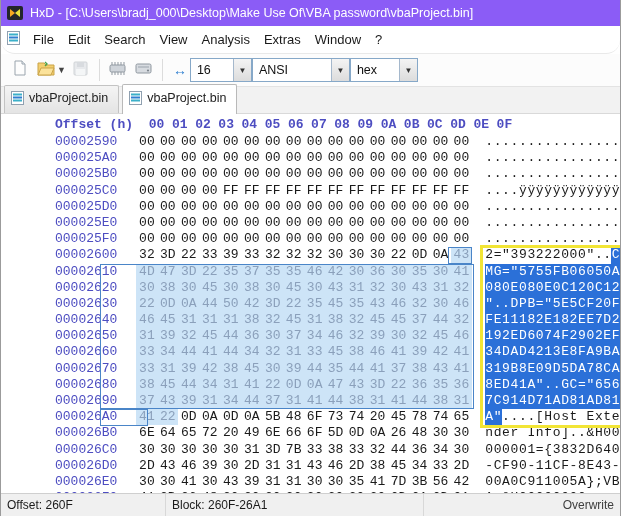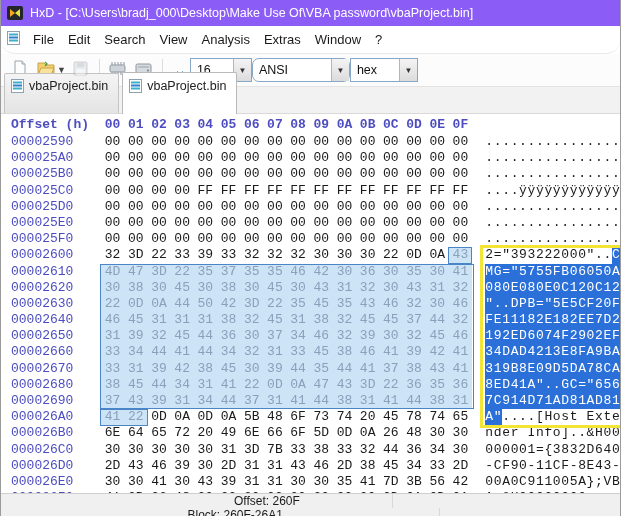--- a/index.html
+++ b/index.html
@@ -21,53 +21,53 @@
   .tbtn{width:24px;height:24px;display:flex;align-items:center;justify-content:center;margin:0 1px;}
   .tbtn.disabled{opacity:.45;}
   .tb-sep{width:1px;height:22px;background:#dcdcdc;margin:0 5px;}
   .caret{font-size:9px;color:#444;margin-left:-2px;margin-right:2px;}
   .combo{display:flex;align-items:center;height:22px;border:1px solid #86a8c8;background:#fff;
     margin:0 0;font-size:12.5px;color:#111;}
   .combo .val{padding:0 6px;flex:1;}
   .combo .drop{width:17px;height:100%;background:linear-gradient(#f4f4f4,#dcdcdc);
     border-left:1px solid #a5b8cc;display:flex;align-items:center;justify-content:center;
     font-size:8px;color:#333;}
-  .combo.w16{width:60px;}.combo.wansi{width:96px;border-radius:7px;}.combo.whex{width:66px;}
+  .combo.w16{width:60px;}.combo.wansi{width:96px;}.combo.whex{width:66px;}
   .lr-ico{color:#2f7fd0;font-weight:bold;font-size:14px;margin:0 3px 0 5px;}
   
   .tabbar{height:26px;background:#f2f2f2;display:flex;align-items:flex-end;padding-left:3px;
     border-bottom:1px solid #d9d9d9;}
-  .tab{display:flex;align-items:center;height:23px;padding:0 10px 16px 6px;font-size:12.5px;
+  .tab{display:flex;align-items:center;height:23px;padding:0 10px 4px 6px;font-size:12.5px;
     border:1px solid #c3c3c3;border-bottom:none;border-radius:2px 2px 0 0;margin-right:3px;
     background:linear-gradient(#f4f4f4,#e4e4e4);color:#222;}
   .tab.active{background:#fff;height:25px;margin-bottom:-1px;border-color:#b9b9b9;}
   .tab svg{margin-right:5px;}
   
   .hex-area{position:relative;height:382px;background:#fff;overflow:hidden;
-    font-family:"Liberation Mono",monospace;font-size:13px;}
+    font-family:"Liberation Mono",monospace;font-size:13px;padding-left:44px;}
   .hex-header{height:18px;margin-top:2px;display:flex;line-height:18px;}
   .hex-header .offset-cell{font-weight:bold;}
   .offset-cell{display:inline-block;width:100px;padding-left:10px;box-sizing:border-box;
     color:#4d4dc1;}
   .col-h{display:inline-block;width:23.2px;text-align:center;color:#4d4dc1;font-weight:bold;}
   .hex-row{height:16.2px;line-height:16.2px;display:flex;white-space:pre;}
   .byte{display:inline-block;width:23.2px;text-align:center;color:#1a1a1a;}
   .byte.sel-hex{background:#cde4f7;color:#8ba0bb;}
   .ascii{margin-left:13px;display:inline-block;}
   .achar{display:inline-block;width:8.45px;text-align:center;color:#1a1a1a;}
   .achar.sel-asc{background:#2b70d8;color:#fff;}
   .overlay{position:absolute;pointer-events:none;box-sizing:border-box;}
   .sel-border{border:1px solid #4a85c8;}
   .rect-a{left:447px;top:133.4px;width:24px;height:16.2px;}
   .rect-b{left:99px;top:149.6px;width:373.5px;height:145.8px;}
   .rect-c{left:99px;top:295.4px;width:48px;height:16.2px;}
   .yellow-box{left:479px;top:131px;width:148px;height:183px;border:3px solid #f2e535;}
   
   .statusbar{position:absolute;left:0;right:0;bottom:0;height:22px;background:#f0f0f0;
-    border-top:1px solid #cfcfcf;display:flex;font-size:12px;color:#1a1a1a;align-items:center;flex-direction:column;}
+    border-top:1px solid #cfcfcf;display:flex;font-size:12px;color:#1a1a1a;align-items:center;}
   .seg{height:100%;display:flex;align-items:center;padding-left:6px;box-sizing:border-box;
     border-right:1px solid #d8d8d8;}
   .seg1{width:165px;}.seg2{width:258px;}.seg3{width:74px;}
   .seg4{flex:1;position:relative;border-right:none;}
   .mode-text{position:absolute;right:6px;color:#404040;}
   .watermark{position:absolute;right:15px;color:#8a8a8a;}
 </style>
 </head>
 <body>
 

